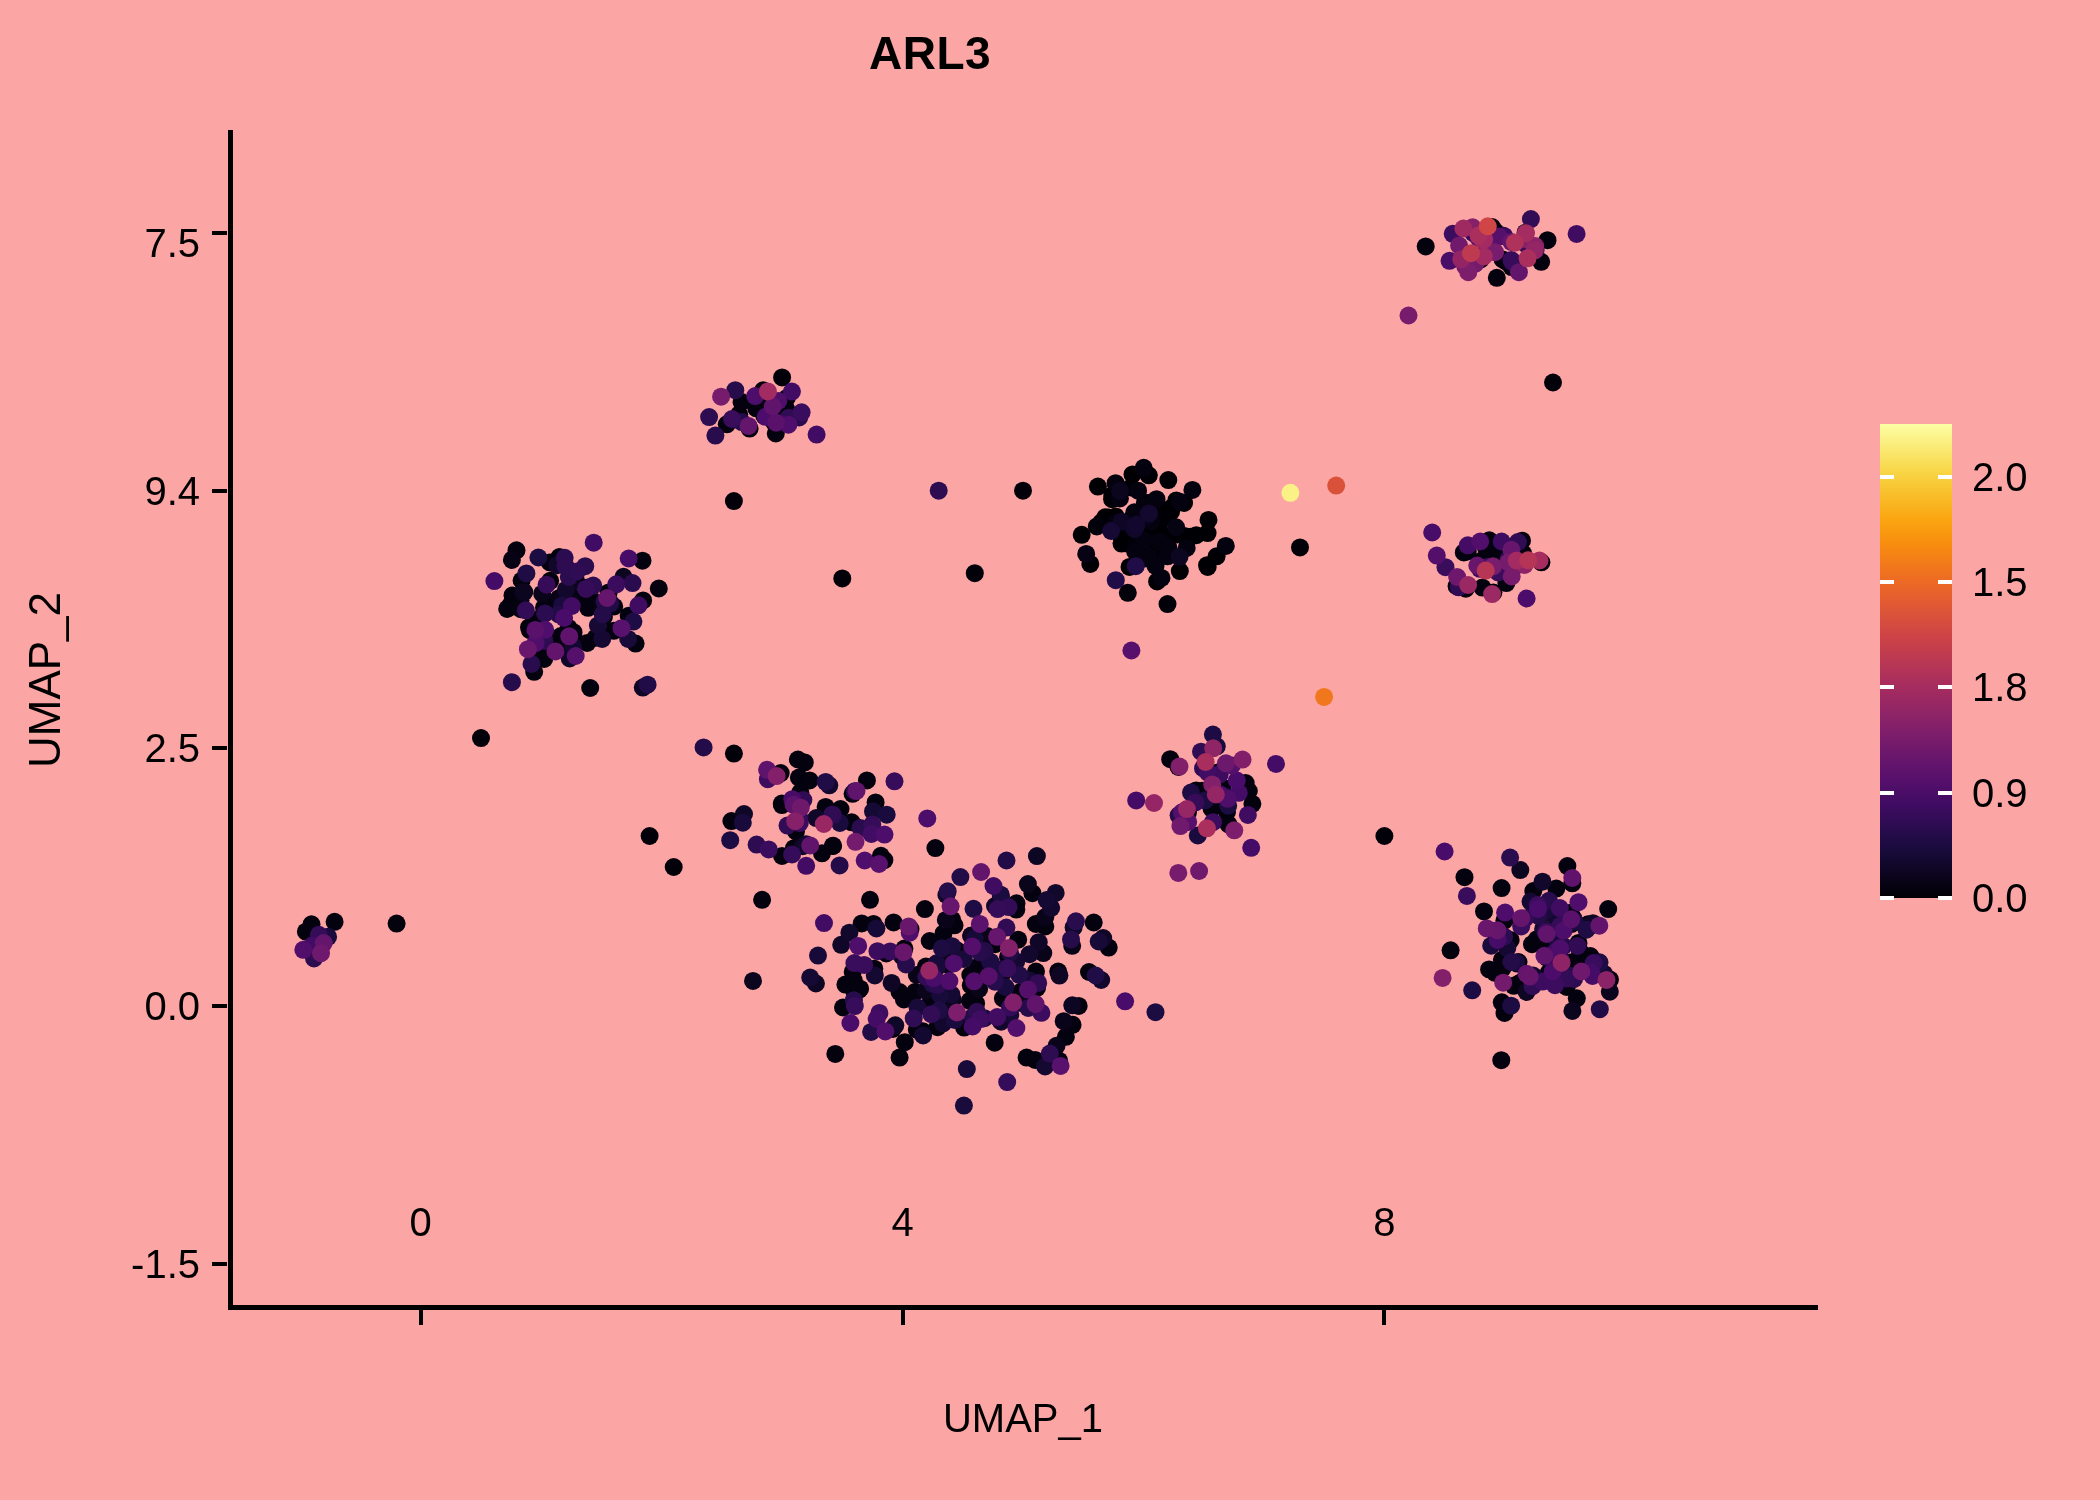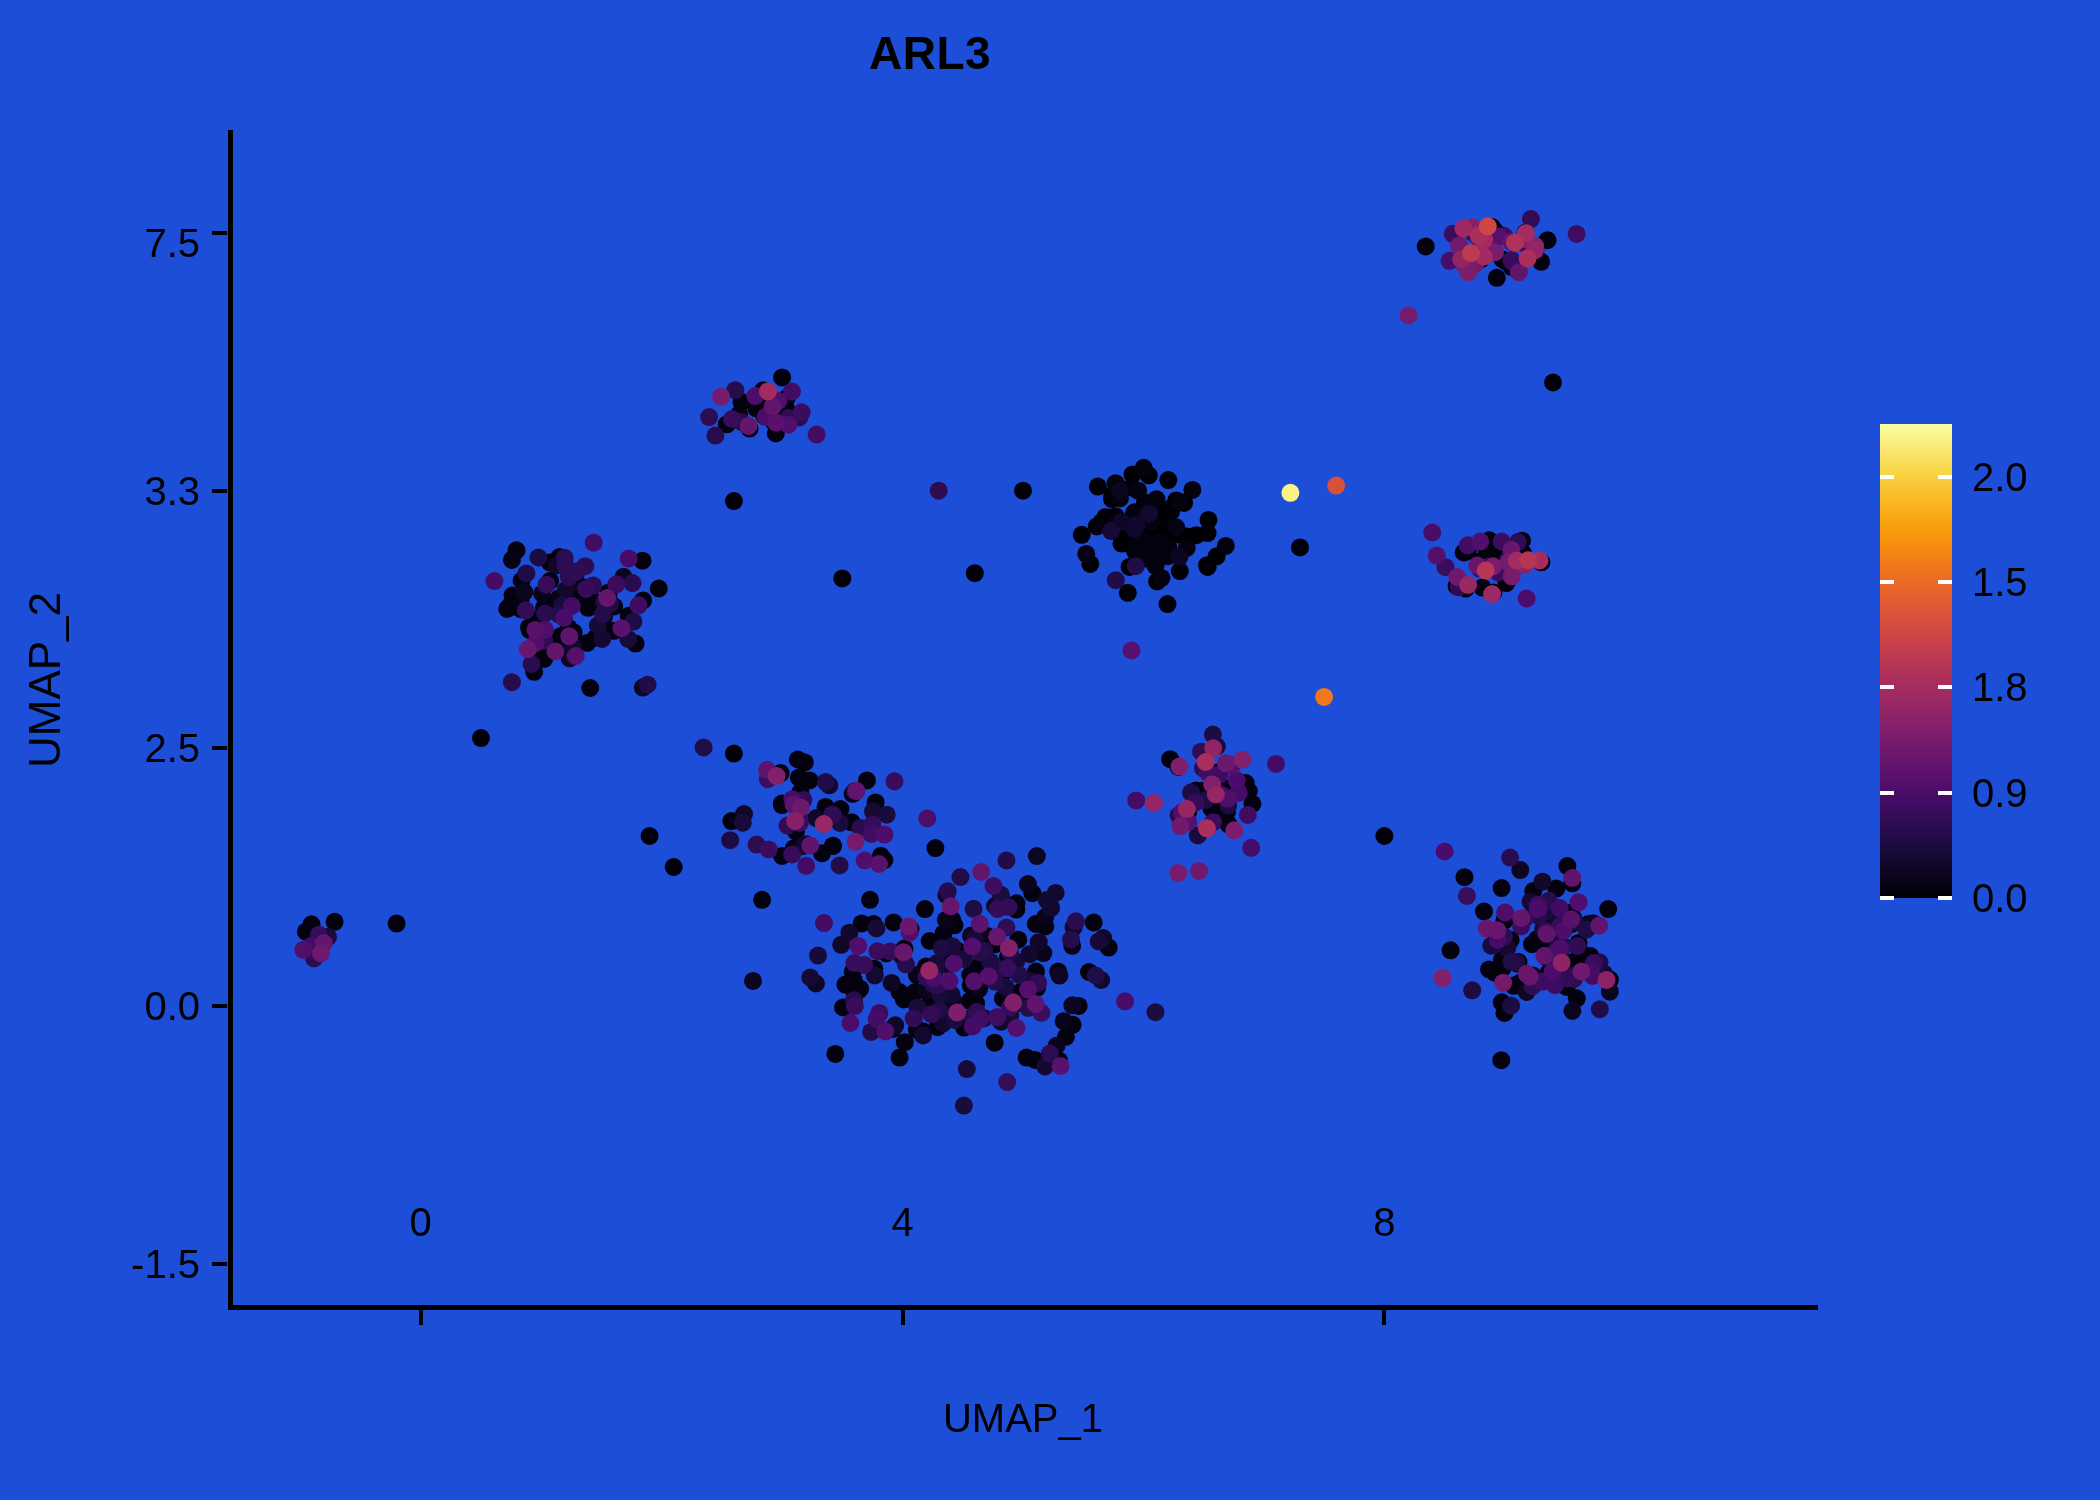--- a/index.html
+++ b/index.html
@@ -10,21 +10,21 @@
   body {
     width: 2100px;
     height: 1500px;
     font-family: "Liberation Sans", sans-serif;
     overflow: hidden;
   }
   #figure {
     position: relative;
     width: 2100px;
     height: 1500px;
-    background: #1d4ed8;
+    background: #fca5a5;
   }
   #plot-title {
     position: absolute;
     left: 0;
     top: 26px;
     width: 1860px;
     text-align: center;
     font-size: 46px;
     font-weight: bold;
     color: #000000;
@@ -1037,21 +1037,21 @@
         <div class="tick-mark y-tick" style="top: 616.421px;"></div>
         <div class="tick-mark y-tick" style="top: 358.746px;"></div>
         <div class="tick-mark y-tick" style="top: 101.07px;"></div>
       </div>
   </div>
 
   <div id="y-tick-labels">
       <div class="y-tick-label" style="top: 1133.77px;">-1.5</div>
       <div class="y-tick-label" style="top: 876.096px;">0.0</div>
       <div class="y-tick-label" style="top: 618.421px; text-align: center;">2.5</div>
-      <div class="y-tick-label" style="top: 360.746px;">3.3</div>
+      <div class="y-tick-label" style="top: 360.746px;">9.4</div>
       <div class="y-tick-label" style="top: 113px;">7.5</div>
     </div>
   <div id="x-tick-labels-layer">
       <div class="x-tick-label" style="left: 420.727px;">0</div>
       <div class="x-tick-label" style="left: 902.545px;">4</div>
       <div class="x-tick-label" style="left: 1384.36px;">8</div>
     </div>
 
   <div id="x-axis-title">UMAP_1</div>
   <div id="y-axis-title">UMAP_2</div>

